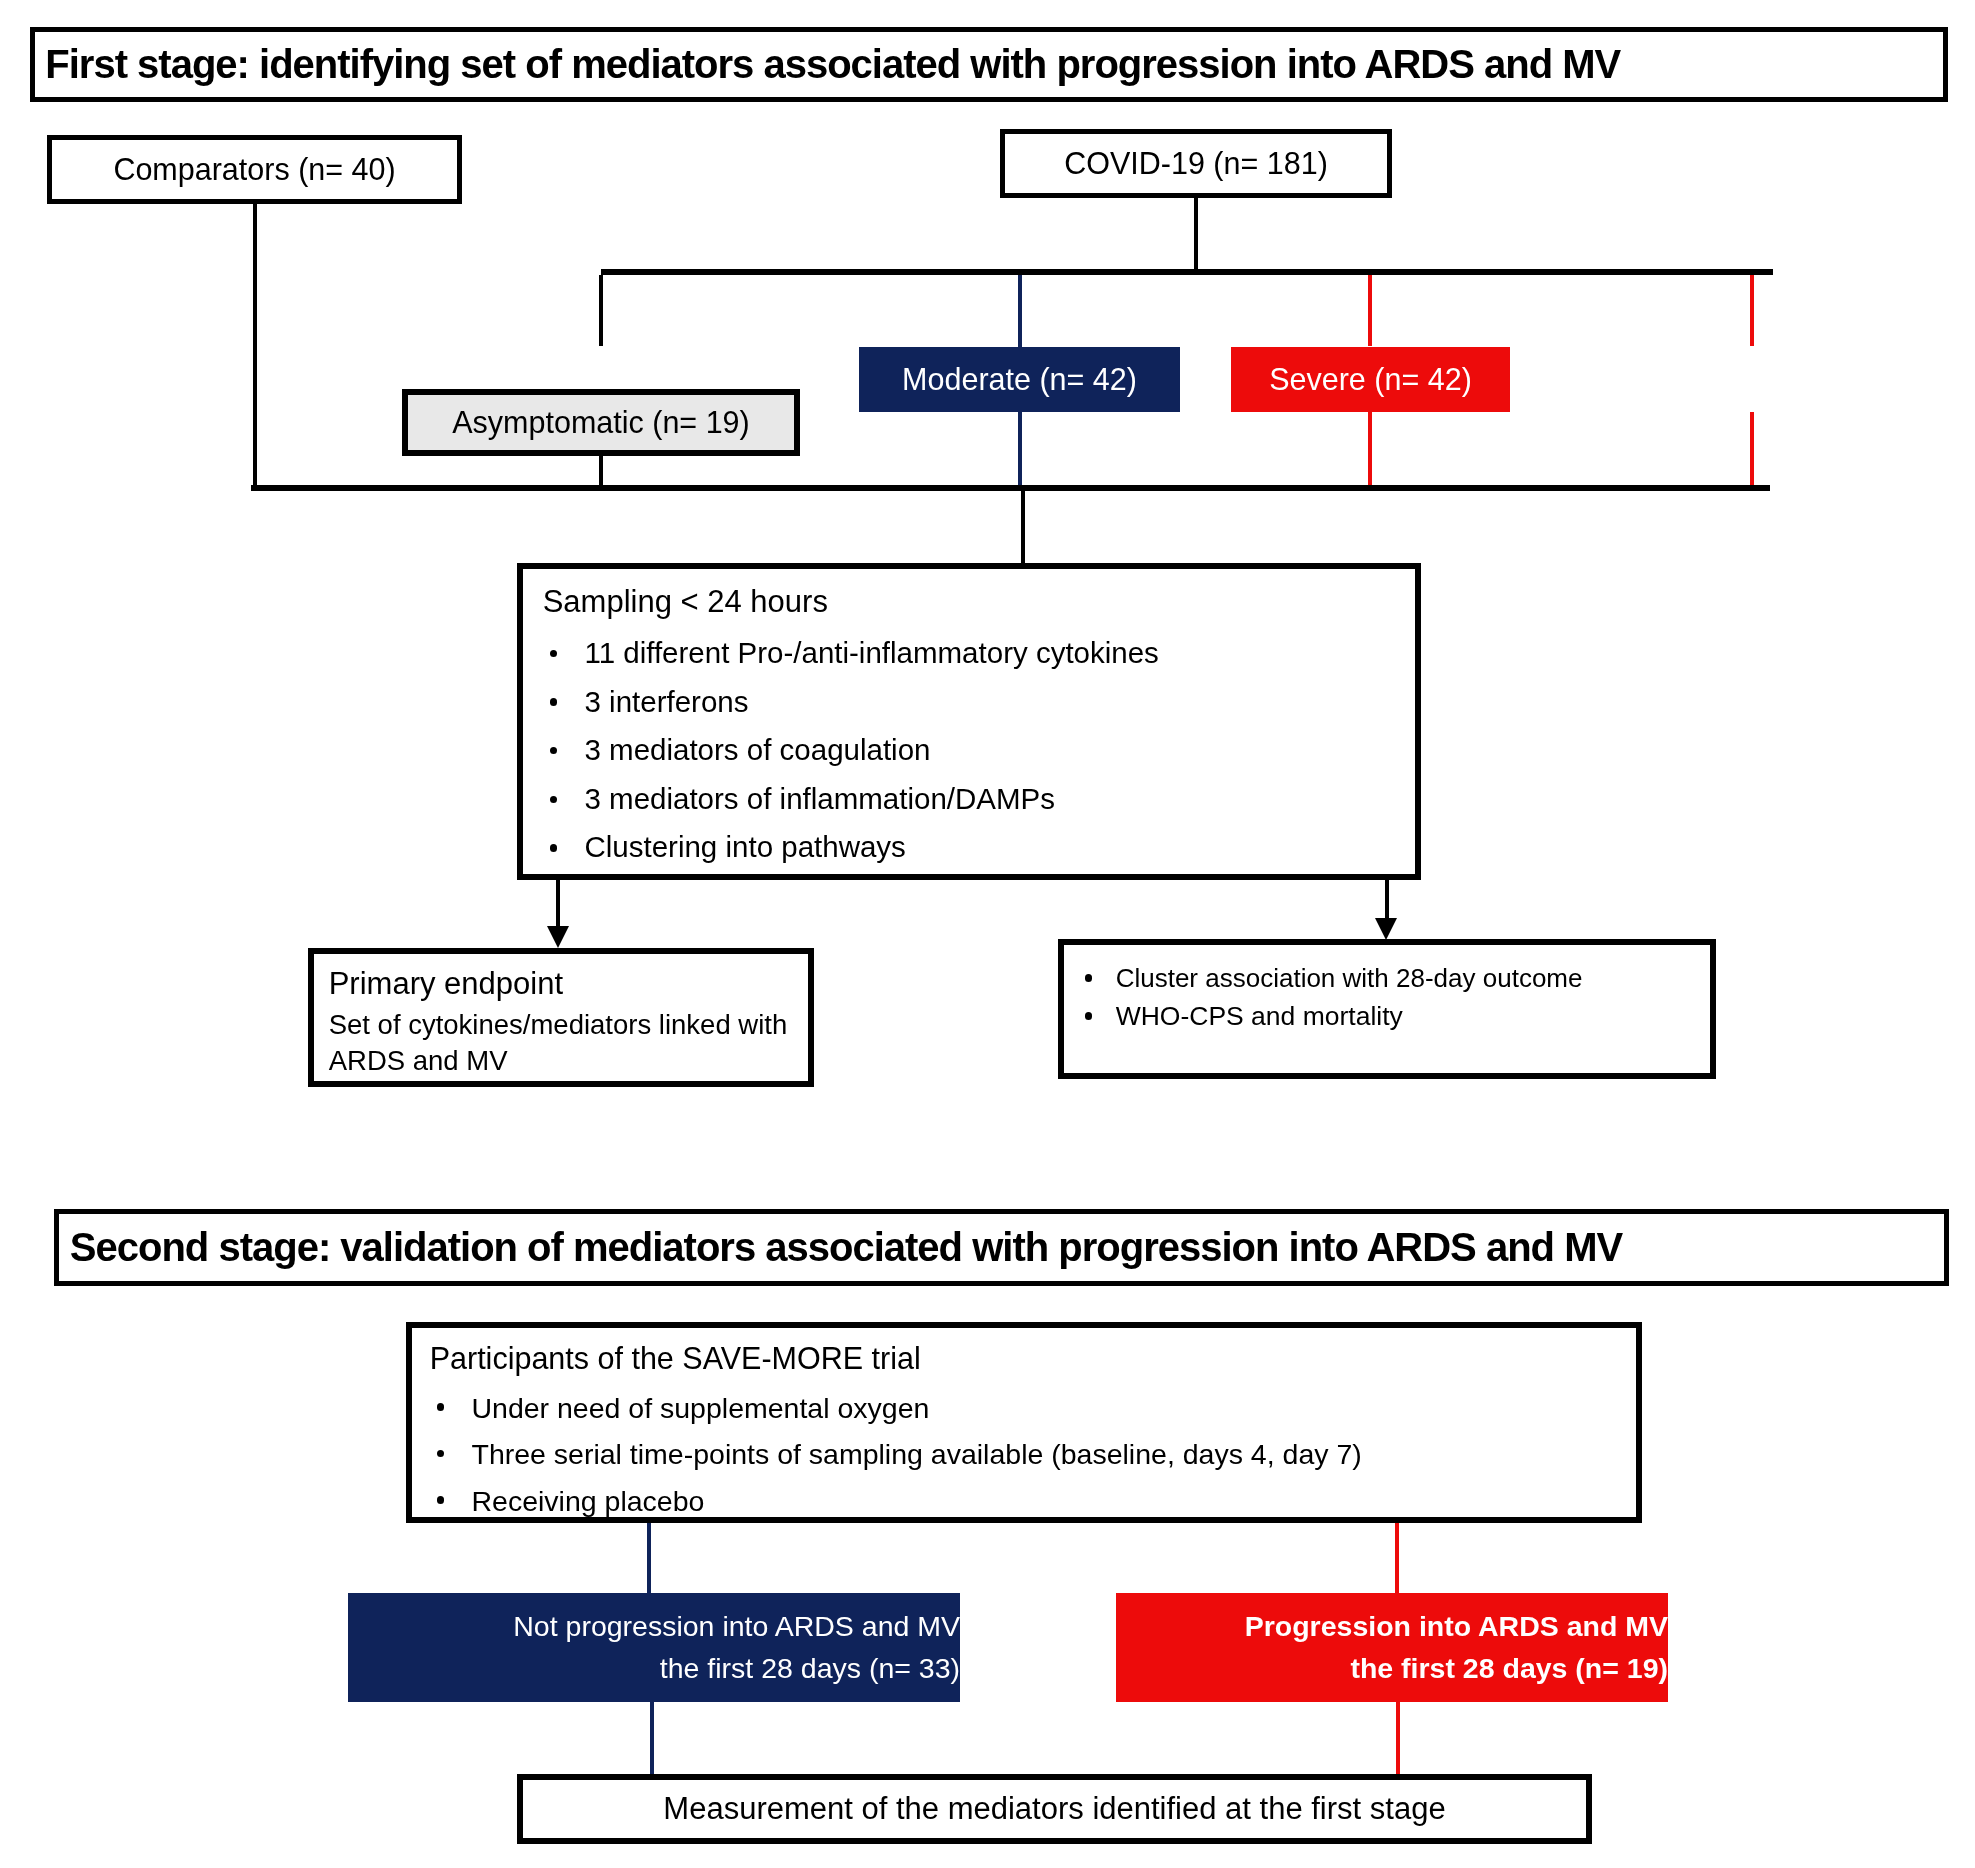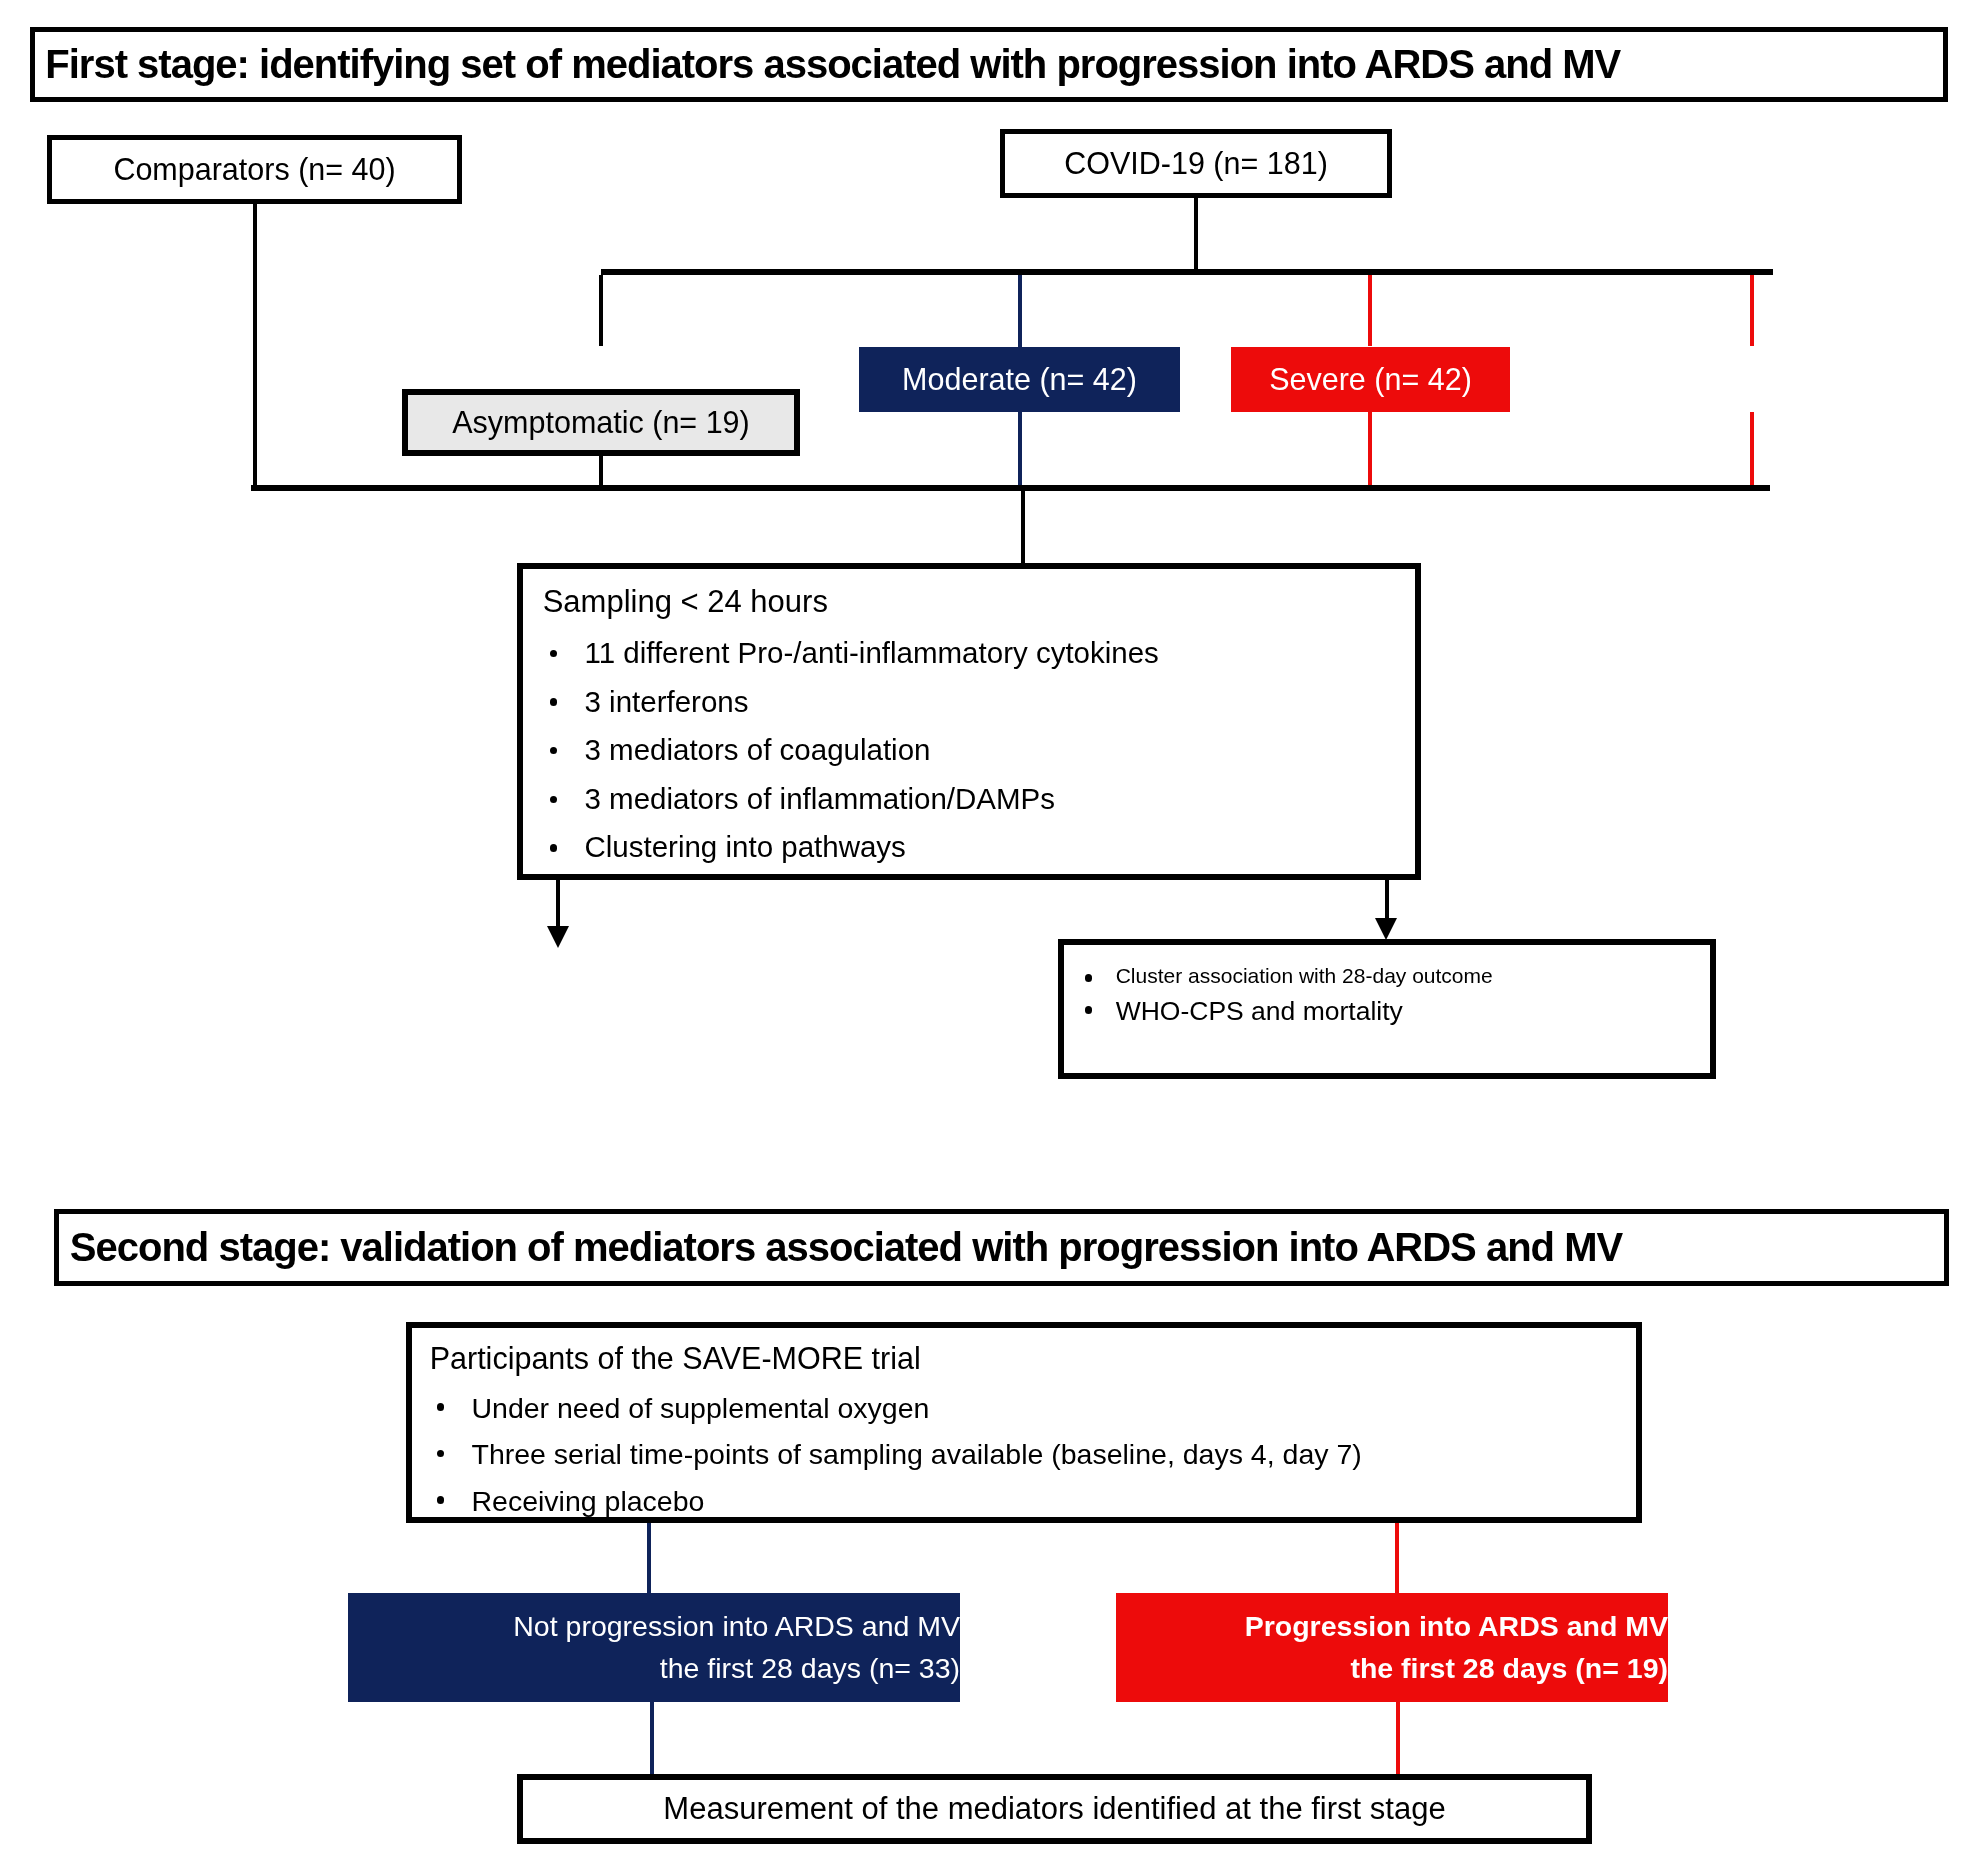--- a/index.html
+++ b/index.html
@@ -130,25 +130,29 @@
     <div class="bullet-item" style="margin-top:14.7px;">
       <span class="dot"></span>
       <span class="bullet-text">3 mediators of inflammation/DAMPs</span>
     </div>
     <div class="bullet-item" style="margin-top:14.7px;">
       <span class="dot"></span>
       <span class="bullet-text">Clustering into pathways</span>
     </div>
   </div>
 
+  <div class="obox listbox" style="left:308px; top:948px; width:506px; height:139px; padding:11.8px 14.7px;">
+    <div class="box-title-line">Primary endpoint</div>
+    <div style="font-size:27.5px; line-height:1.3; margin-top:5.9px;">Set of cytokines/mediators linked with ARDS and MV</div>
+  </div>
 
   <div class="obox listbox" style="left:1058px; top:939px; width:658px; height:140px; padding:9.8px 13.8px;">
     <div class="bullet-item" style="margin-top:8.8px;">
       <span class="dot" style="margin-top:10.8px; margin-right:23.6px;"></span>
-      <span class="bullet-text" style="font-size:21px;">Cluster association with 28-day outcome</span>
+      <span class="bullet-text" style="font-size:26px;">Cluster association with 28-day outcome</span>
     </div>
     <div class="bullet-item" style="margin-top:7.9px;">
       <span class="dot" style="margin-top:10.8px; margin-right:23.6px;"></span>
       <span class="bullet-text" style="font-size:26.5px;">WHO-CPS and mortality</span>
     </div>
   </div>
 
   <div class="obox stage-title" style="left:54px; top:1209px; width:1895px; height:77px;">
     <span>Second stage: validation of mediators associated with progression into ARDS and MV</span>
   </div>

